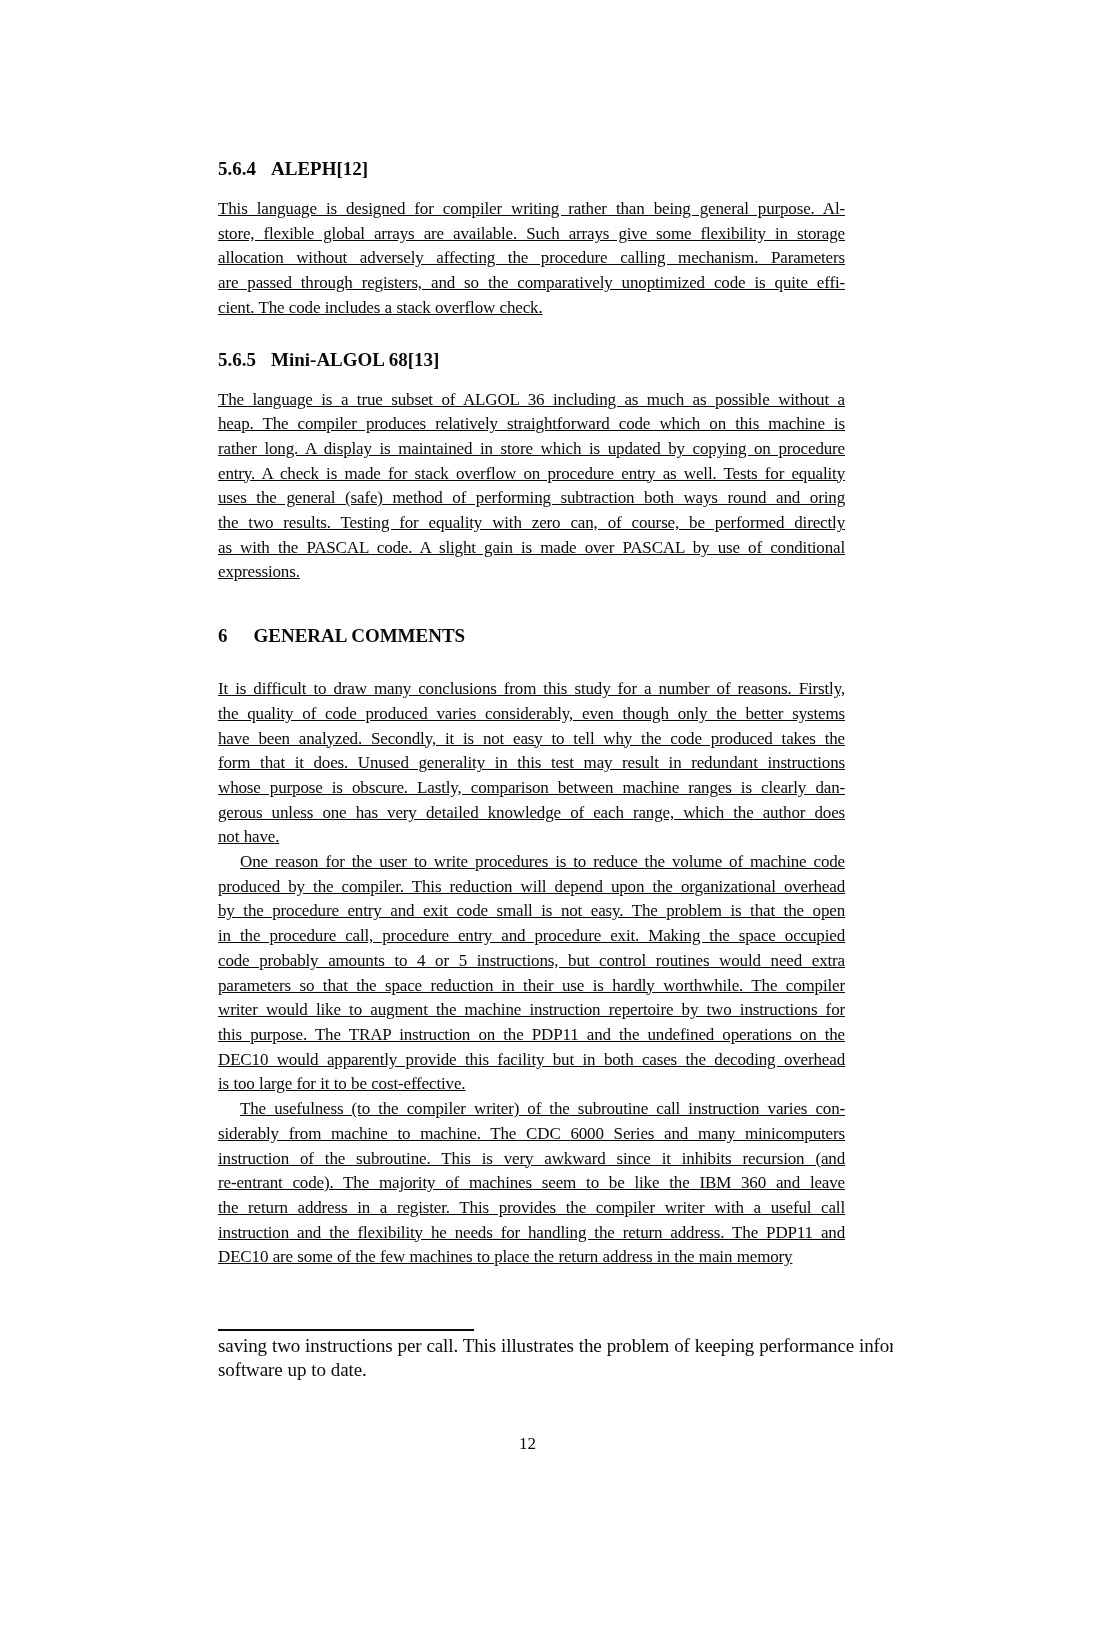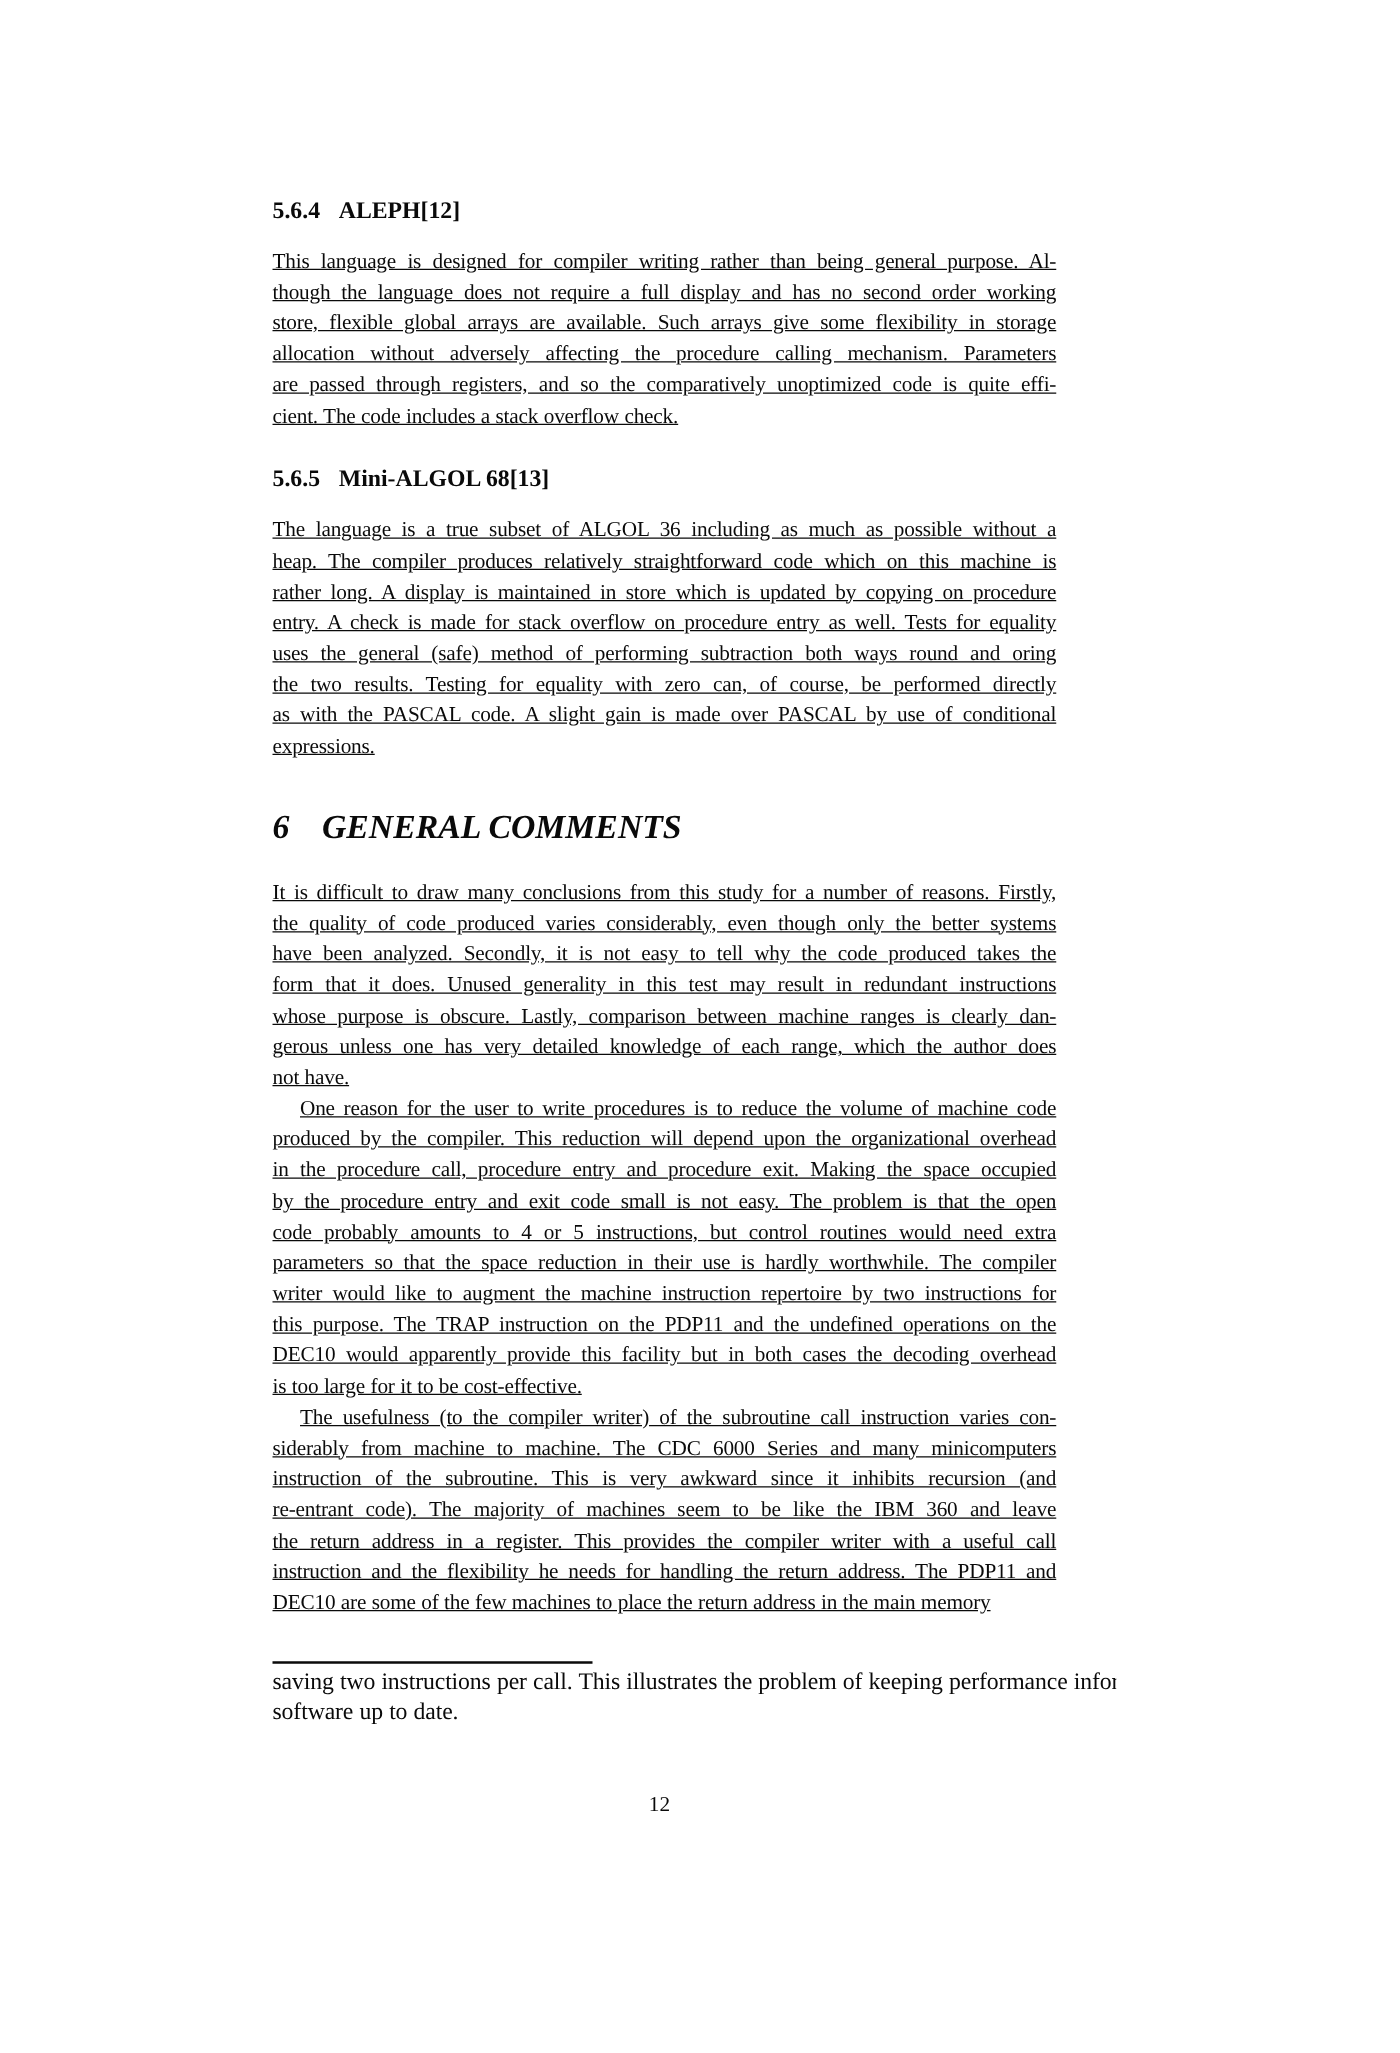--- a/index.html
+++ b/index.html
@@ -28,24 +28,23 @@
     margin: 0;
     padding: 0;
     text-align: left;
   }
   .heading.subsection {
     font-size: 19px;
     line-height: 26px;
     margin: 26px 0 15px 0;
   }
   .heading.section {
-    font-size: 27px;
+    font-size: 19px;
     line-height: 38px;
     margin: 32px 0 22px 0;
-    font-style: italic;
   }
   section:first-child .heading { margin-top: 0; }
   .heading.subsection .sec-num { margin-right: 15px; }
   .heading.section .sec-num { margin-right: 26px; }
   .para { margin: 0; padding: 0; text-decoration: underline; }
   .line {
     font-size: 17px;
     line-height: 24.7px;
     letter-spacing: -0.15px;
     word-spacing: 0.3px;
@@ -88,21 +87,20 @@
 </style>
 </head>
 <body>
 
 <div class="page">
   <main class="text-block" id="sections-root">
       <section>
         <div class="heading subsection"><span class="sec-num">5.6.4</span><span class="sec-title">ALEPH[12]</span></div>
         <div class="para">
           <div class="line">This language is designed for compiler writing rather than being general purpose. Al-</div>
-          <div class="line">though the language does not require a full display and has no second order working</div>
           <div class="line">store, flexible global arrays are available. Such arrays give some flexibility in storage</div>
           <div class="line">allocation without adversely affecting the procedure calling mechanism. Parameters</div>
           <div class="line">are passed through registers, and so the comparatively unoptimized code is quite effi-</div>
           <div class="line last">cient. The code includes a stack overflow check.</div>
         </div>
       </section>
       <section>
         <div class="heading subsection"><span class="sec-num">5.6.5</span><span class="sec-title">Mini-ALGOL 68[13]</span></div>
         <div class="para">
           <div class="line">The language is a true subset of ALGOL 36 including as much as possible without a</div>
@@ -122,22 +120,22 @@
           <div class="line">the quality of code produced varies considerably, even though only the better systems</div>
           <div class="line">have been analyzed. Secondly, it is not easy to tell why the code produced takes the</div>
           <div class="line">form that it does. Unused generality in this test may result in redundant instructions</div>
           <div class="line">whose purpose is obscure. Lastly, comparison between machine ranges is clearly dan-</div>
           <div class="line">gerous unless one has very detailed knowledge of each range, which the author does</div>
           <div class="line last">not have.</div>
         </div>
         <div class="para">
           <div class="line indent">One reason for the user to write procedures is to reduce the volume of machine code</div>
           <div class="line">produced by the compiler. This reduction will depend upon the organizational overhead</div>
+          <div class="line">by the procedure entry and exit code small is not easy. The problem is that the open</div>
           <div class="line">in the procedure call, procedure entry and procedure exit. Making the space occupied</div>
-          <div class="line">by the procedure entry and exit code small is not easy. The problem is that the open</div>
           <div class="line">code probably amounts to 4 or 5 instructions, but control routines would need extra</div>
           <div class="line">parameters so that the space reduction in their use is hardly worthwhile. The compiler</div>
           <div class="line">writer would like to augment the machine instruction repertoire by two instructions for</div>
           <div class="line">this purpose. The TRAP instruction on the PDP11 and the undefined operations on the</div>
           <div class="line">DEC10 would apparently provide this facility but in both cases the decoding overhead</div>
           <div class="line last">is too large for it to be cost-effective.</div>
         </div>
         <div class="para">
           <div class="line indent">The usefulness (to the compiler writer) of the subroutine call instruction varies con-</div>
           <div class="line">siderably from machine to machine. The CDC 6000 Series and many minicomputers</div>

